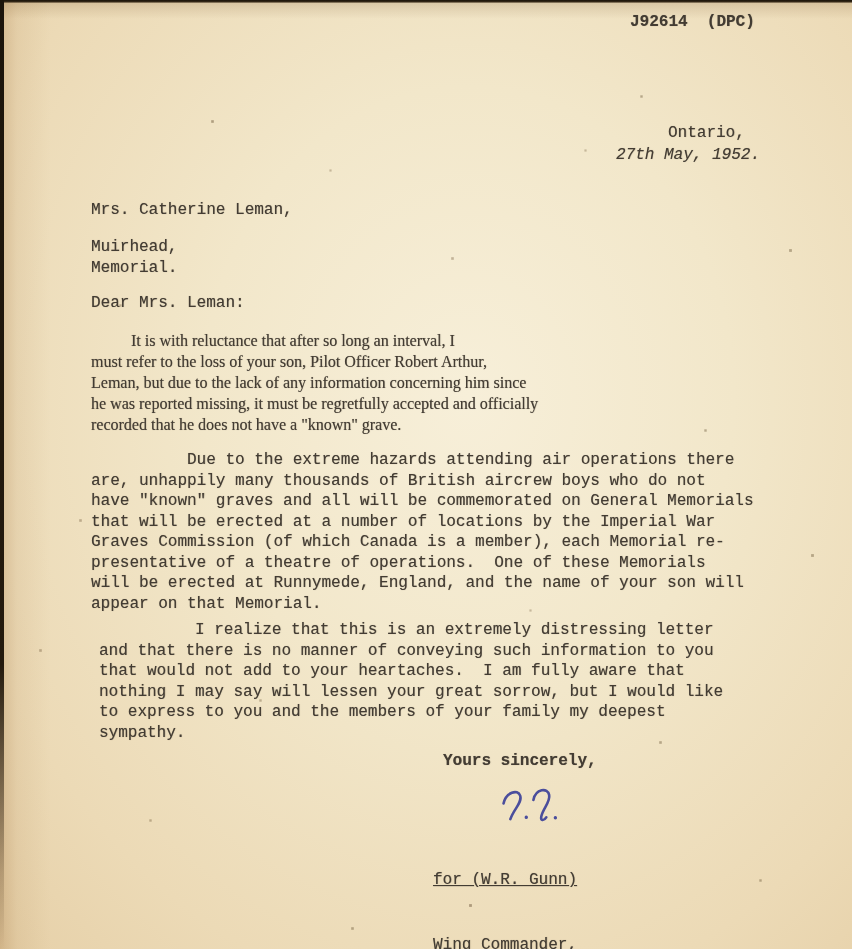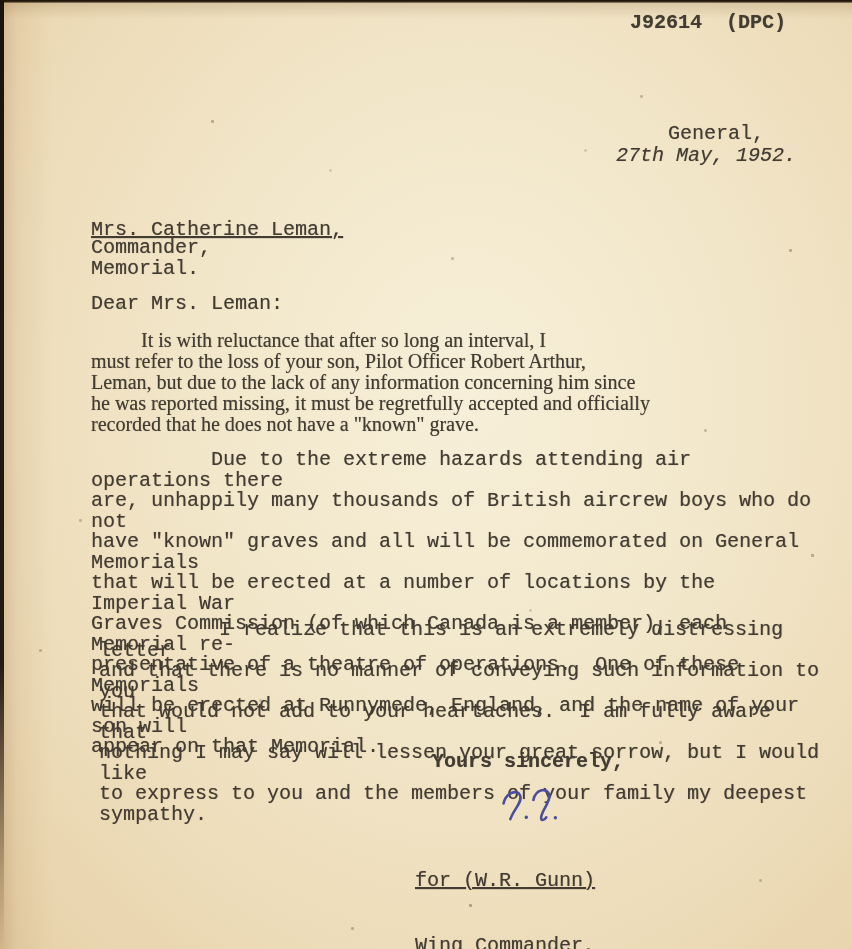--- a/index.html
+++ b/index.html
@@ -24,57 +24,57 @@
       212px 121px 0 0.8px rgba(96,74,44,.45), 641px 96px 0 0.7px rgba(96,74,44,.4),
       120px 305px 0 0.7px rgba(96,74,44,.35), 790px 250px 0 0.9px rgba(96,74,44,.4),
       330px 170px 0 0.6px rgba(96,74,44,.3),  452px 258px 0 0.8px rgba(96,74,44,.35),
       705px 430px 0 0.7px rgba(96,74,44,.4),  80px 520px 0 0.8px rgba(96,74,44,.35),
       530px 610px 0 0.6px rgba(96,74,44,.3),  812px 555px 0 0.9px rgba(96,74,44,.4),
       260px 700px 0 0.7px rgba(96,74,44,.35), 660px 742px 0 0.8px rgba(96,74,44,.4),
       150px 820px 0 0.7px rgba(96,74,44,.35), 470px 905px 0 0.9px rgba(96,74,44,.45),
       760px 880px 0 0.7px rgba(96,74,44,.4),  352px 928px 0 0.8px rgba(96,74,44,.4),
       585px 150px 0 0.6px rgba(96,74,44,.3),  40px 650px 0 0.8px rgba(96,74,44,.35);}
   .txt{
-    position:absolute;font-size:20px;color:#433c33;
+    position:absolute;font-size:16px;color:#433c33;
     white-space:pre-wrap;line-height:21px;
     text-shadow:0.3px 0.3px 0.7px rgba(66,58,48,0.55);
   }
   .b{font-weight:bold;}
   .para{width:722px;}
   #para2,#para3{line-height:20.5px;}
   #ref{left:630px;top:12px;}
   #place{left:668px;top:123px;}
   #date{left:616px;top:145px;font-style:italic;}
-  #recipient-name{left:91px;top:219px;text-decoration:underline;}
+  #recipient-name{left:91px;top:200px;}
   #addr1{left:91px;top:237px;}
   #addr2{left:91px;top:258px;}
   #salutation{left:91px;top:293px;}
   #para1{left:91px;top:330px;font-family:Liberation Serif, serif;}
   #para2{left:91px;top:450px;}
   #para3{left:99px;top:620px;}
-  #valediction{left:432px;top:751px;}
+  #valediction{left:443px;top:751px;}
   #sig{position:absolute;left:500px;top:786px;transform:rotate(-3deg);}
   #sig-block{left:338px;top:827px;width:334px;text-align:center;line-height:21.5px;}
   #sig-block .row{display:block;text-decoration:underline;}
 </style>
 </head>
 <body>
 
 <div class="page">
   <div class="edge-top"></div>
   <div class="edge-left"></div>
   <div class="speckles"></div>
 
   <div class="txt b" id="ref">J92614  (DPC)</div>
 
-  <div class="txt" id="place">General,</div>
+  <div class="txt" id="place">Ontario,</div>
   <div class="txt" id="date">27th May, 1952.</div>
 
   <div class="txt" id="recipient-name">Mrs. Catherine Leman,</div>
-  <div class="txt" id="addr1">Commander,</div>
+  <div class="txt" id="addr1">Muirhead,</div>
   <div class="txt" id="addr2">Memorial.</div>
 
   <div class="txt" id="salutation">Dear Mrs. Leman:</div>
 
   <div class="txt para" id="para1">          It is with reluctance that after so long an interval, I
 must refer to the loss of your son, Pilot Officer Robert Arthur,
 Leman, but due to the lack of any information concerning him since
 he was reported missing, it must be regretfully accepted and officially
 recorded that he does not have a "known" grave.</div>
   <div class="txt para" id="para2">          Due to the extreme hazards attending air operations there

